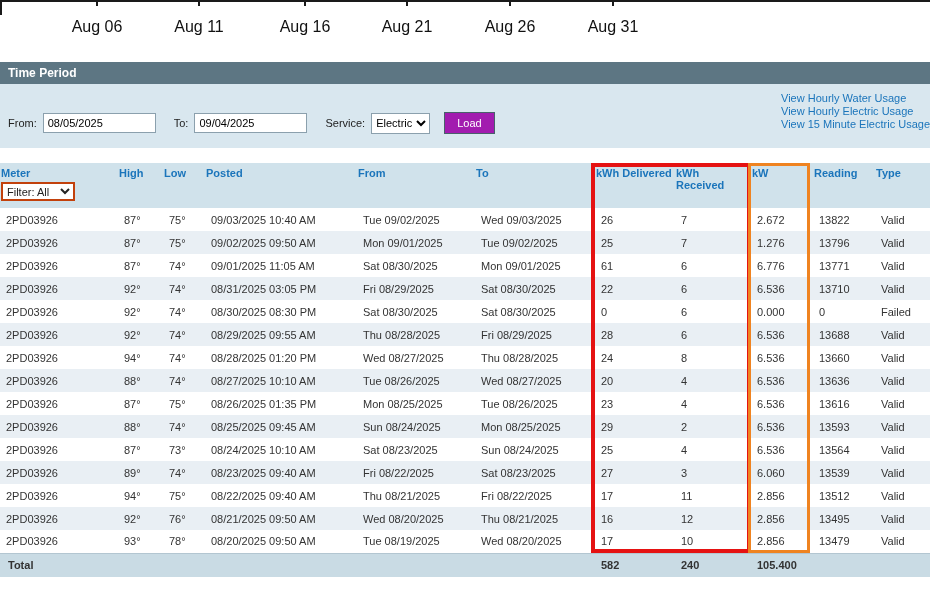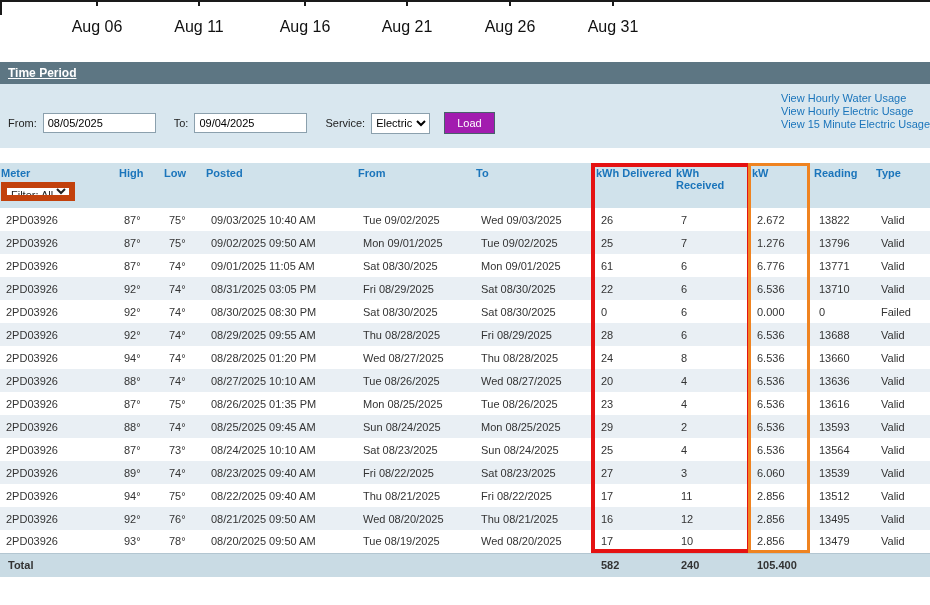--- a/index.html
+++ b/index.html
@@ -8,21 +8,21 @@
 
   
   .axis-strip { position: relative; width: 930px; height: 20px; }
   .axis-baseline { position: absolute; top: 0; left: 0; right: 0; height: 2px; background: #1a1a1a; }
   .axis-left-edge { position: absolute; top: 0; left: 0; width: 2px; height: 15px; background: #1a1a1a; }
   .axis-tick { position: absolute; top: 0; width: 2px; height: 6px; background: #1a1a1a; }
   .axis-label { position: absolute; top: 18px; transform: translateX(-50%); font-size: 16px; color: #111; white-space: nowrap; }
 
   
   .panel-header { height: 22px; line-height: 22px; background: #5d7683; color: #ffffff;
-                  font-weight: bold; font-size: 12px; padding-left: 8px; text-decoration: underline; }
+                  font-weight: bold; font-size: 12px; padding-left: 8px; }
   .panel.time-period { margin-top: 42px; }
   .panel.usage-history { margin-top: 15px; }
 
   .tp-body { position: relative; height: 64px; background: #d9e7ef; padding: 28px 8px 6px; }
   .tp-form { display: flex; align-items: center; }
   .tp-form label { margin-right: 6px; color: #222; }
   .tp-input { width: 113px; height: 20px; border: 1px solid #8ba0ad; background: #fff;
               font-family: "Liberation Sans", sans-serif; font-size: 11px; padding: 1px 4px; margin-right: 18px; }
   .tp-select { height: 21px; border: 1px solid #8ba0ad; background: #fff;
                font-family: "Liberation Sans", sans-serif; font-size: 11px; margin-right: 14px; }
@@ -36,21 +36,21 @@
   .table-wrap { position: relative; width: 930px; }
   table.usage { width: 930px; table-layout: fixed; border-collapse: collapse; }
   table.usage th { background: #d0e2eb; color: #1b75bb; font-weight: bold; font-size: 11px;
                    text-align: left; vertical-align: top; padding: 4px 1px; height: 45px; }
   table.usage td { font-size: 11px; color: #333; padding: 2px 6px; height: 23px; white-space: nowrap;
                    overflow: hidden; }
   table.usage tbody tr:nth-child(even) td { background: #e9eff4; }
   table.usage tbody tr:nth-child(odd) td { background: #ffffff; }
   table.usage tfoot td { background: #c9dbe4; font-weight: bold; height: 24px; border-top: 1px solid #b3c6d1; }
   .filter-select { margin-top: 3px; width: 74px; height: 19px; font-family: "Liberation Sans", sans-serif;
-                   font-size: 11px; border: 6px solid #c2410c; background: #fff; color: #222; font-weight: normal; }
+                   font-size: 11px; border: 2px solid #c2410c; background: #fff; color: #222; font-weight: normal; }
   th .th-label { display: block; }
 
   
   .overlay { position: absolute; top: 0; pointer-events: none; }
   .overlay.red    { left: 591px; width: 160px; height: 390px; border: 4px solid #e51212; }
   .overlay.orange { left: 748px; width: 62px;  height: 390px; border: 3px solid #ef8320; }
 </style>
 </head>
 <body>
 

